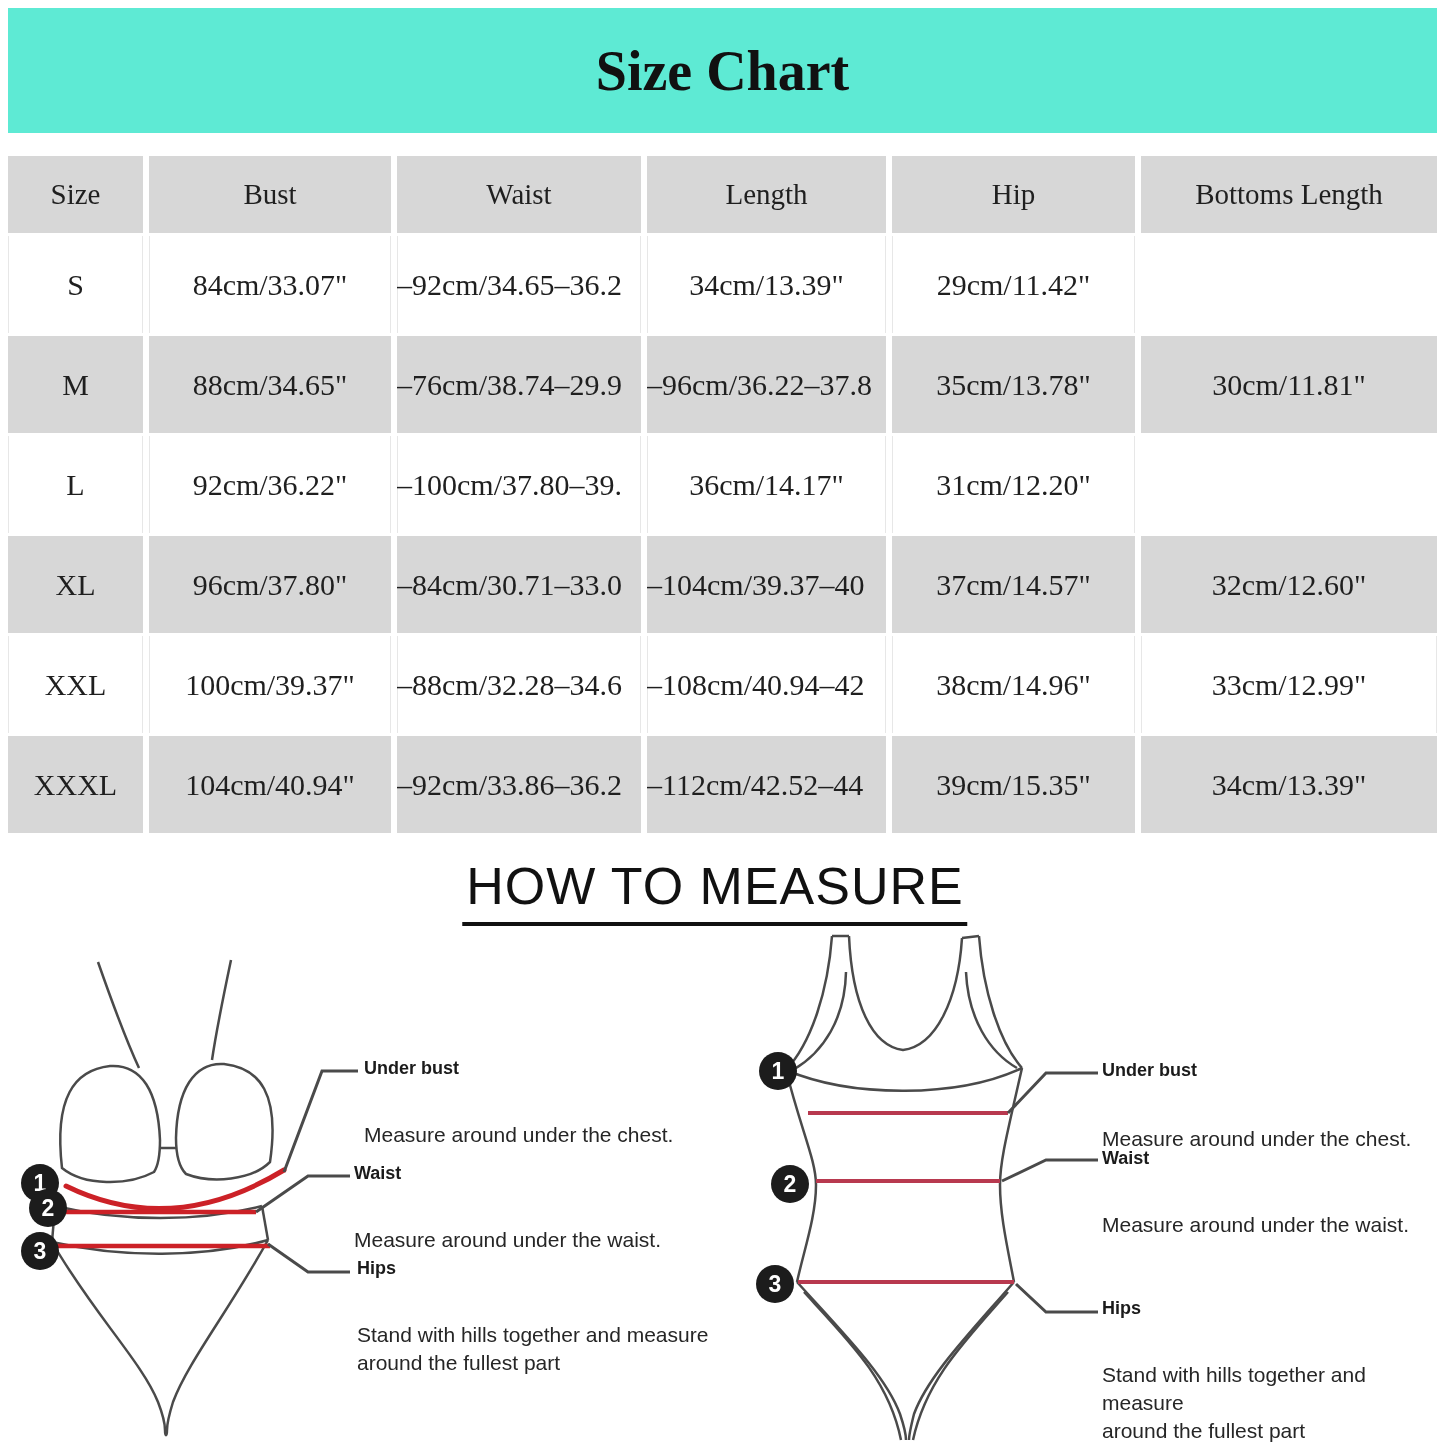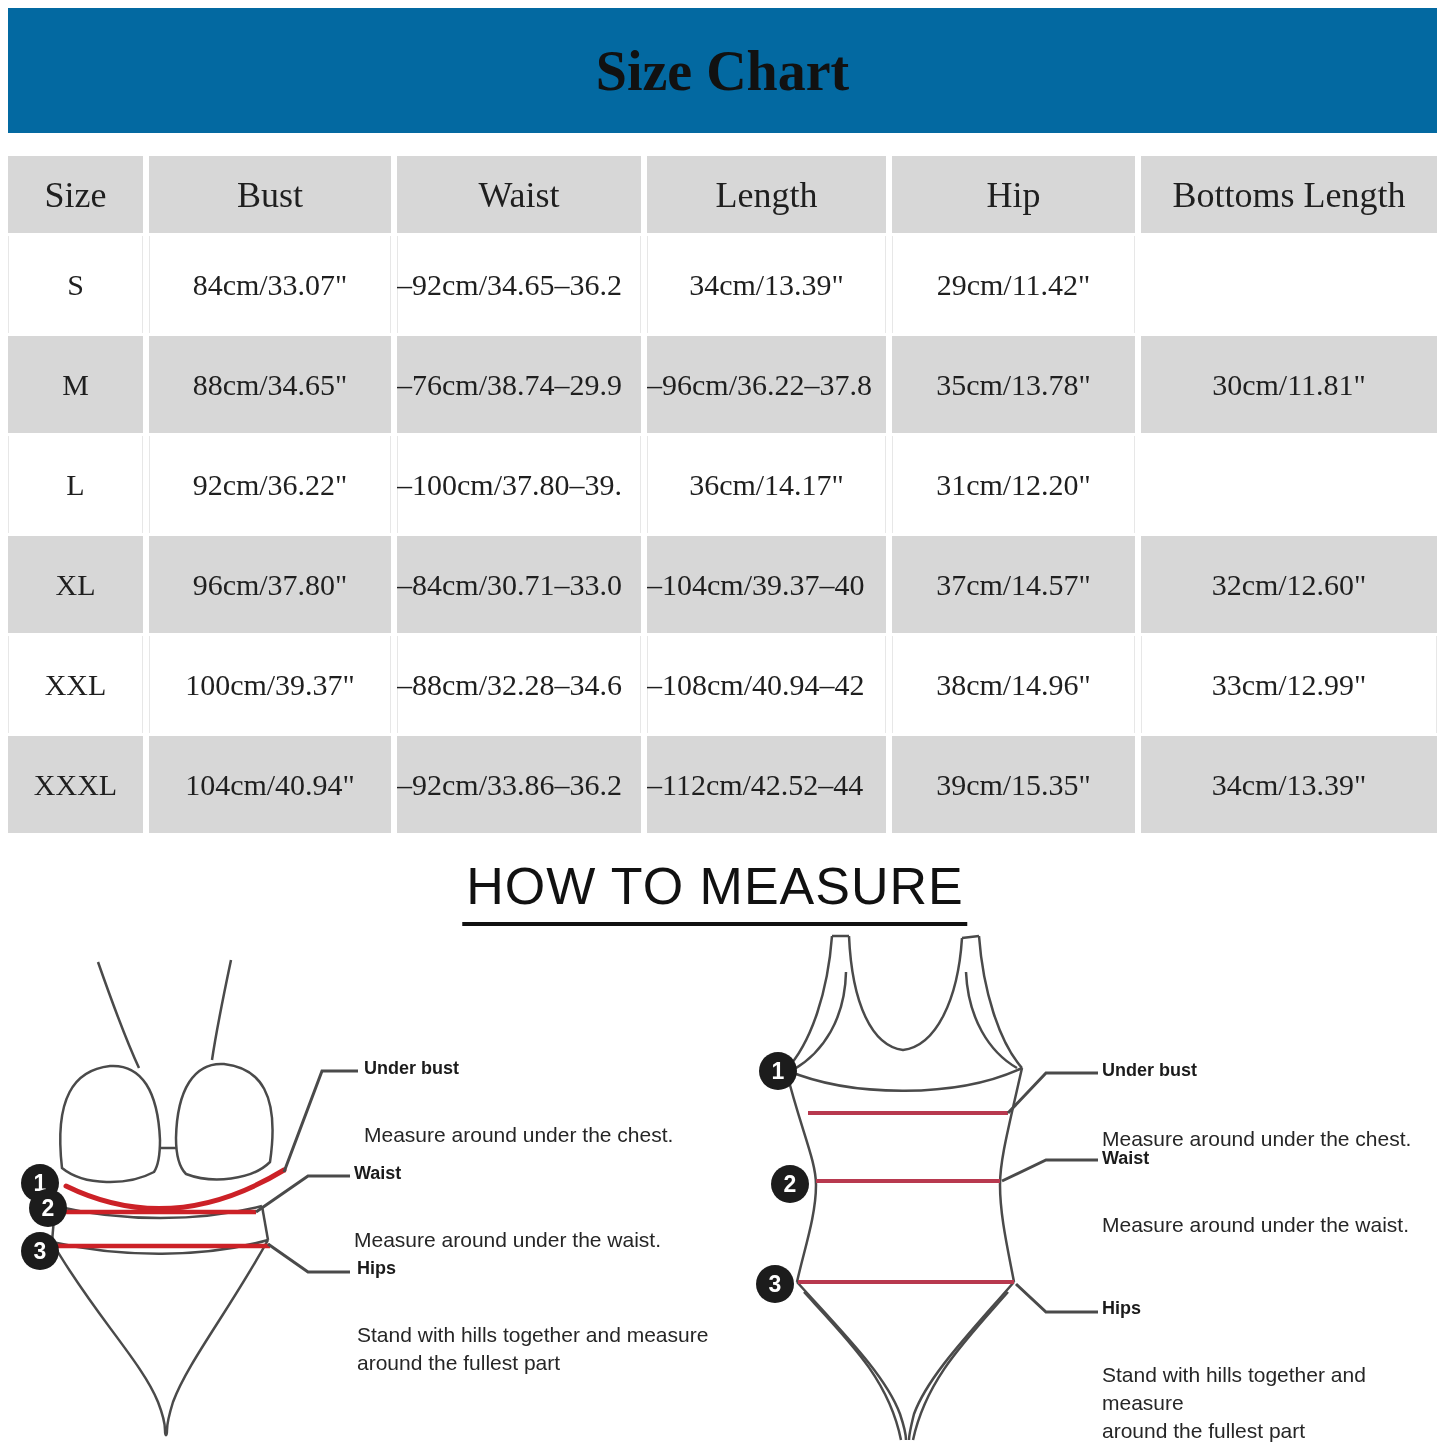--- a/index.html
+++ b/index.html
@@ -1,33 +1,33 @@
 <!DOCTYPE html>
 <html><head>
 <meta charset="utf-8">
 <style>
   html,body{margin:0;padding:0;background:#ffffff;}
   #page{position:relative;width:1445px;height:1445px;background:#ffffff;overflow:hidden;
         font-family:"Liberation Sans",sans-serif;color:#1b1b1b;}
 
   
-  #title-block{position:absolute;left:8px;top:8px;width:1429px;height:125px;background:#0369a1;
+  #title-block{position:absolute;left:8px;top:8px;width:1429px;height:125px;background:#5eead4;
                display:flex;align-items:center;justify-content:center;}
   #title-block h1{margin:0;font-family:"Liberation Serif",serif;font-weight:700;font-size:56px;color:#111;}
 
   #size-table{position:absolute;left:8px;top:136px;width:1429px;}
   .trow{display:grid;grid-template-columns:135px 242px 244px 239px 243px 296px;column-gap:6px;
         height:97px;margin-bottom:3px;}
   .cell{display:flex;align-items:center;justify-content:center;
         font-family:"Liberation Serif",serif;font-size:30px;color:#1f1f1f;
         overflow:hidden;white-space:nowrap;}
   .trow.gray .cell{background:#d7d7d7;}
   .trow.white .cell{background:#ffffff;box-shadow:inset 1px 0 0 #e7e7e7, inset -1px 0 0 #e7e7e7;}
   .cell.clip{justify-content:flex-start;}
-  .trow.header .cell{font-size:36px;margin-top:20px;}
+  .trow.header .cell{font-size:29px;margin-top:20px;}
 
   
   #htm-heading{position:absolute;left:715px;top:856px;transform:translateX(-50%);
                font-size:52px;letter-spacing:1px;color:#111;
                border-bottom:4px solid #111;padding:0 4px 6px 4px;white-space:nowrap;}
 
   svg.diagram{position:absolute;left:0;top:0;width:1445px;height:1445px;}
 
   .badge{position:absolute;width:38px;height:38px;border-radius:50%;background:#1c1c1c;color:#ffffff;
          display:flex;align-items:center;justify-content:center;

